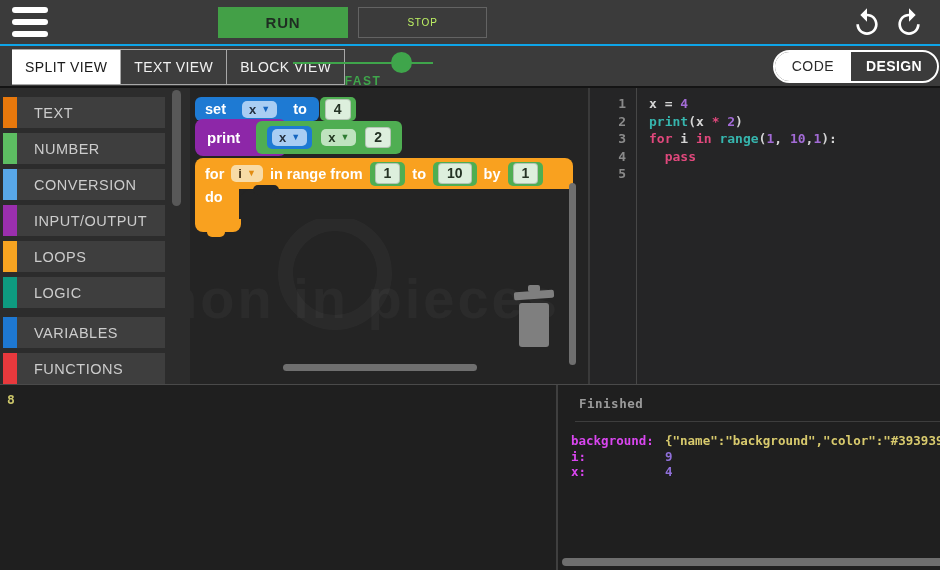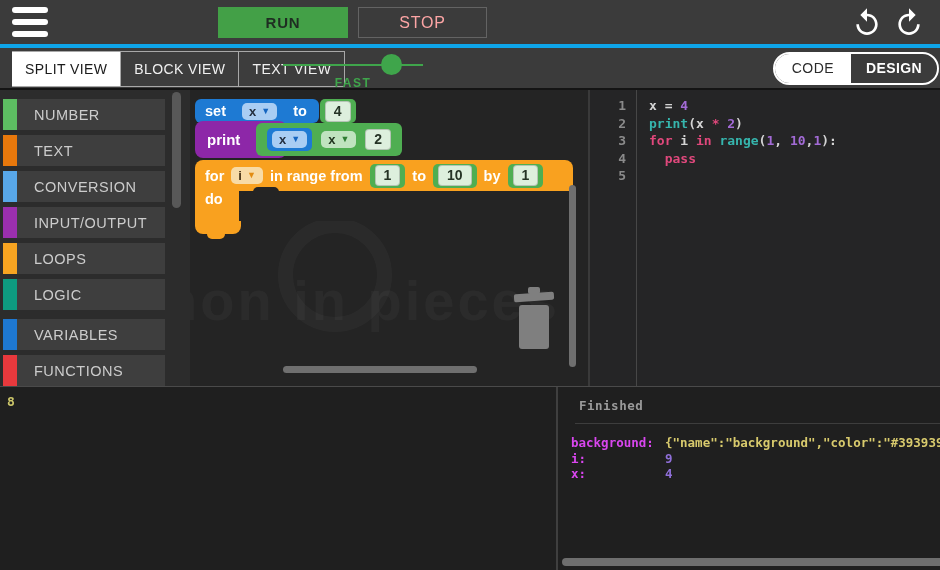--- a/index.html
+++ b/index.html
@@ -1,35 +1,35 @@
 <!DOCTYPE html>
 <html style="--run_green: #43a047; --slider_green: #3fa54b; --block_blue: #1e7ad3; --block_green: #4fae52; --block_purple: #8d27a8; --block_orange: #f9a11f; --field_blue: #a9cdf3; --field_tan: #f8dba6; --field_green: #bfe3bf; --value_box: #ddefdd; --code_keyword: #e0487c; --code_function: #36b5ad; --code_number: #a36bd6; --code_plain: #d4d4d4; --console_output: #cdc76a; --string_yellow: #d8ca6d; --value_purple: #8f6fd8;"><head>
 <meta charset="utf-8">
 <style>
   html,body{margin:0;padding:0;background:#242424;}
   body{width:940px;height:570px;overflow:hidden;font-family:"Liberation Sans",sans-serif;position:relative;-webkit-font-smoothing:antialiased;}
   .app{width:940px;height:570px;display:flex;flex-direction:column;}
 
   
-  .topbar{height:44px;background:#3b3b3b;border-bottom:4px solid #0ea5e9;position:relative;flex:none;}
+  .topbar{height:44px;background:#3b3b3b;border-bottom:2px solid #0ea5e9;position:relative;flex:none;}
   .hamburger{position:absolute;left:12px;top:7px;width:36px;height:30px;cursor:pointer;display:flex;flex-direction:column;justify-content:space-between;}
   .hamburger span{display:block;height:6px;background:#fff;border-radius:3px;}
   .btn-run{position:absolute;left:218px;top:7px;width:130px;height:31px;background:var(--run_green);border:none;color:#1f2d22;font-size:15px;font-weight:600;letter-spacing:.8px;font-family:inherit;cursor:pointer;}
-  .btn-stop{position:absolute;left:358px;top:7px;width:129px;height:31px;background:transparent;border:1px solid #636363;color:#fca5a5;font-size:16px;letter-spacing:.8px;font-family:inherit;cursor:pointer;}
+  .btn-stop{position:absolute;left:358px;top:7px;width:129px;height:31px;background:transparent;border:1px solid #636363;color:#bef264;font-size:10px;letter-spacing:.8px;font-family:inherit;cursor:pointer;}
   .icon-btn{position:absolute;top:7px;width:32px;height:32px;background:none;border:none;padding:0;cursor:pointer;}
   .icon-btn svg{width:32px;height:32px;display:block;}
   .undo-btn{left:851px;} .redo-btn{left:893px;}
 
   
   .toolbar2{height:40px;background:#3b3b3b;border-bottom:2px solid #141414;position:relative;flex:none;}
   .view-tabs{position:absolute;left:12px;top:3px;display:flex;border:1px solid #a8a8a8;border-left:none;height:34px;}
   .tab{padding:0 13px;line-height:34px;font-size:14px;letter-spacing:.4px;color:#f0f0f0;background:#3d3d3d;border-right:1px solid #a8a8a8;cursor:pointer;white-space:nowrap;}
   .tab:last-child{border-right:none;}
   .tab.active{background:#ffffff;color:#1a1a1a;}
-  .speed{position:absolute;left:283px;top:6px;width:140px;}
+  .speed{position:absolute;left:293px;top:6px;width:140px;}
   .speed-track{height:2px;background:var(--slider_green);margin-top:10px;position:relative;cursor:pointer;}
   .speed-knob{position:absolute;left:70%;top:-10px;width:21px;height:21px;border-radius:50%;background:var(--slider_green);cursor:pointer;}
   .speed-label{text-align:center;color:var(--slider_green);font-size:12px;font-weight:bold;letter-spacing:1.5px;margin-top:10px;}
   .mode-pill{position:absolute;right:1px;top:4px;height:29px;border:2px solid #fff;border-radius:17px;display:flex;overflow:hidden;background:#3b3b3b;}
   .mode-code{background:#fff;color:#2b2b2b;padding:0 17px;line-height:29px;font-size:14px;letter-spacing:.4px;cursor:pointer;}
   .mode-design{color:#fff;padding:0 15px;line-height:29px;font-size:14px;font-weight:bold;letter-spacing:.4px;cursor:pointer;}
 
   
   .main{height:296px;display:flex;flex:none;background:#242424;}
 
@@ -119,46 +119,46 @@
     <button class="icon-btn redo-btn">
       <svg viewBox="0 0 24 24" style="transform:scaleX(-1)">
           <path fill="#ffffff" d="M12 5V1L7 6l5 5V7c3.31 0 6 2.69 6 6s-2.69 6-6 6-6-2.69-6-6H4c0 4.42 3.58 8 8 8s8-3.58 8-8-3.58-8-8-8z"></path>
         </svg>
     </button>
   </div>
 
   <div class="toolbar2">
     <div class="view-tabs">
         <div class="tab active">SPLIT VIEW</div>
+        <div class="tab">TEXT VIEW</div>
         <div class="tab">BLOCK VIEW</div>
-        <div class="tab">TEXT VIEW</div>
       </div>
     <div class="speed">
       <div class="speed-track">
         <div class="speed-knob"></div>
       </div>
       <div class="speed-label">FAST</div>
     </div>
     <div class="mode-pill">
       <div class="mode-code">CODE</div>
       <div class="mode-design">DESIGN</div>
     </div>
   </div>
 
   <div class="main">
 
     <div class="sidebar">
       <div id="cat-list">
           <div class="cat-row">
+    <span class="cat-strip" style="background: rgb(232, 120, 12);"></span>
+    <span class="cat-label">TEXT</span>
+  </div>
+          <div class="cat-row">
     <span class="cat-strip" style="background: rgb(93, 189, 98);"></span>
     <span class="cat-label">NUMBER</span>
-  </div>
-          <div class="cat-row">
-    <span class="cat-strip" style="background: rgb(232, 120, 12);"></span>
-    <span class="cat-label">TEXT</span>
   </div>
           <div class="cat-row">
     <span class="cat-strip" style="background: rgb(88, 167, 232);"></span>
     <span class="cat-label">CONVERSION</span>
   </div>
           <div class="cat-row">
     <span class="cat-strip" style="background: rgb(155, 47, 174);"></span>
     <span class="cat-label">INPUT/OUTPUT</span>
   </div>
           <div class="cat-row">

